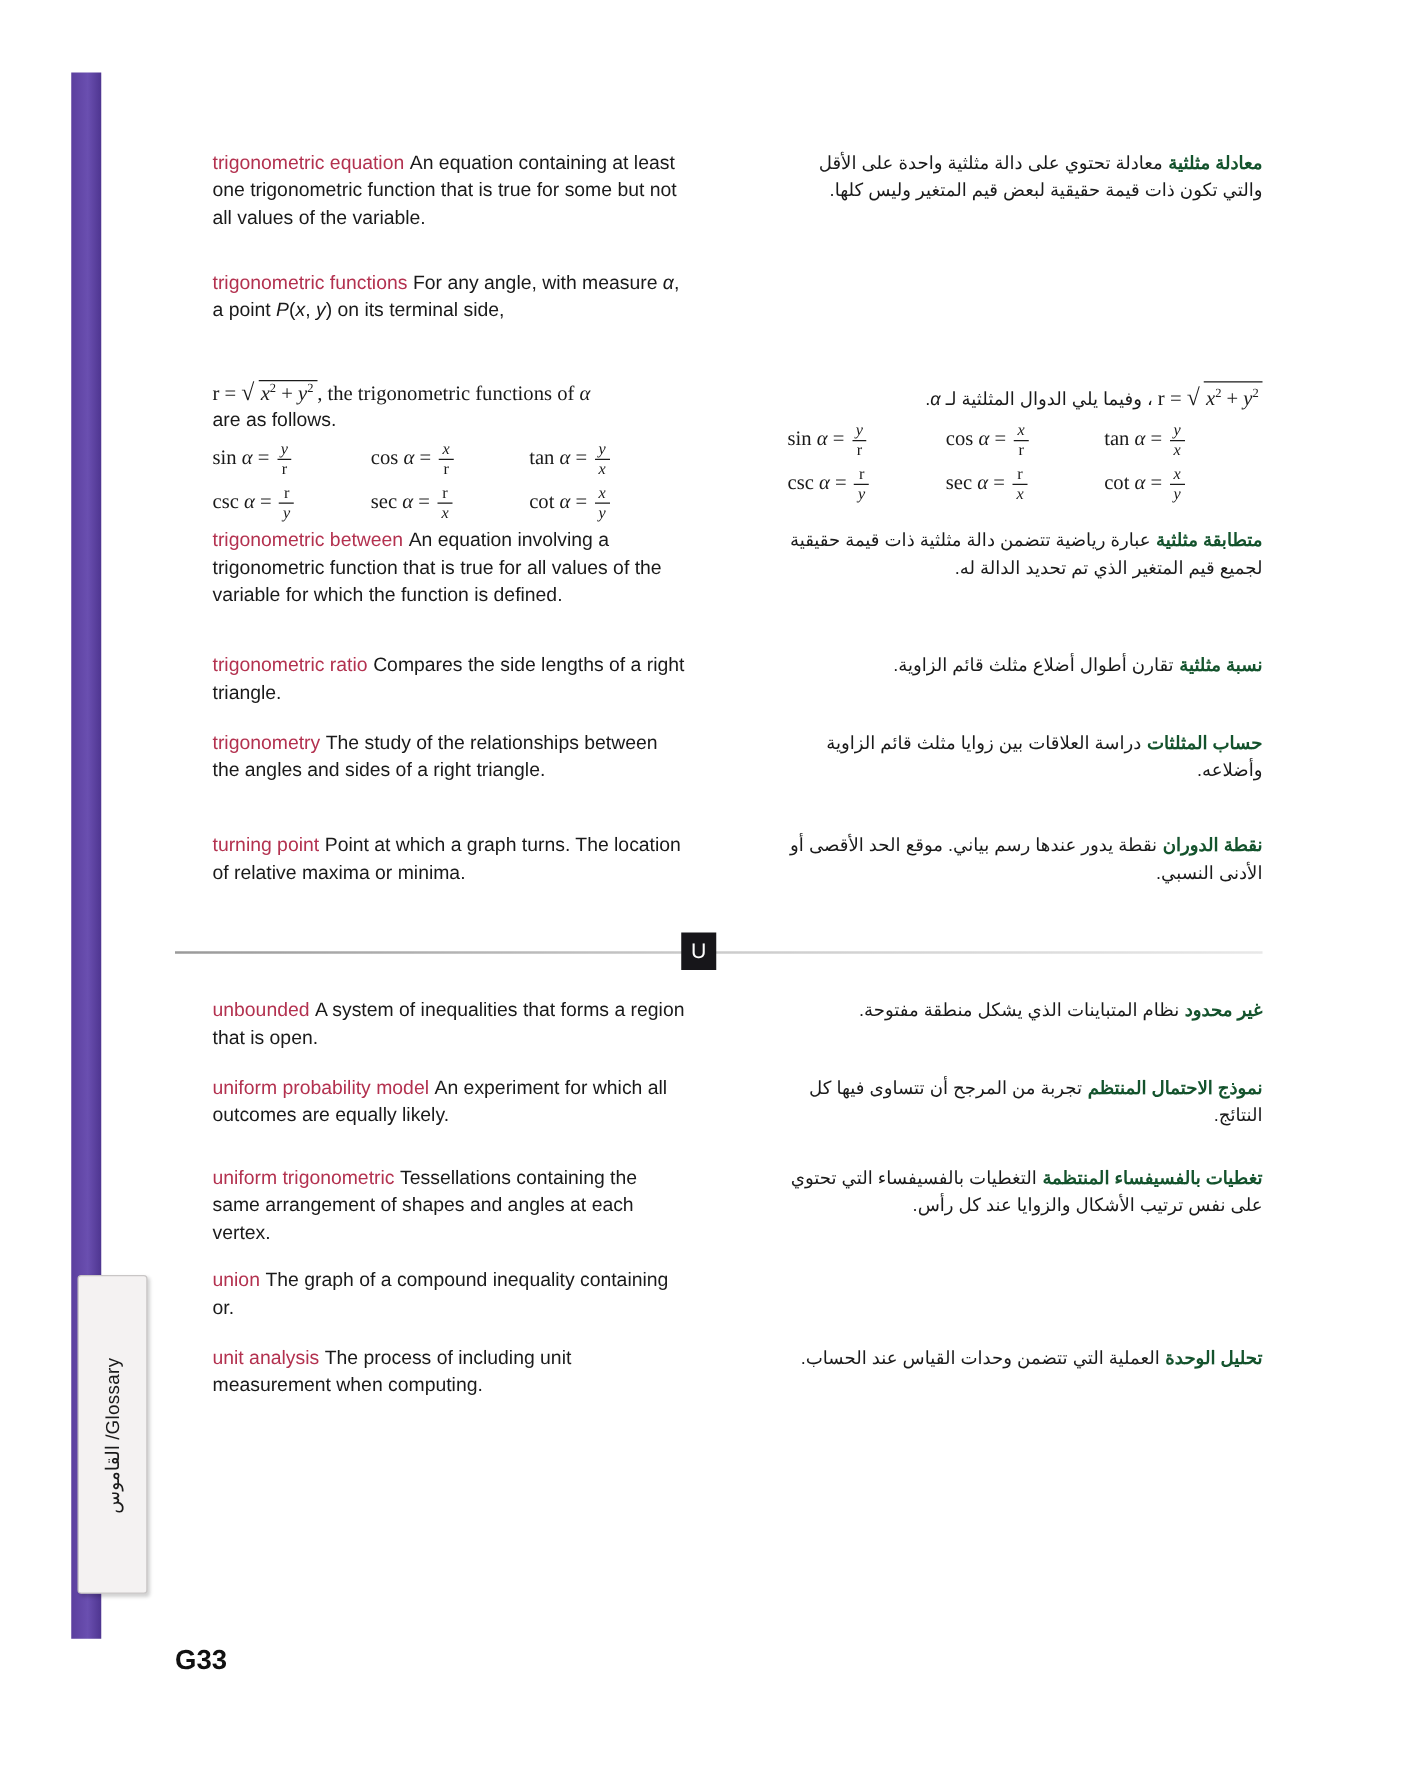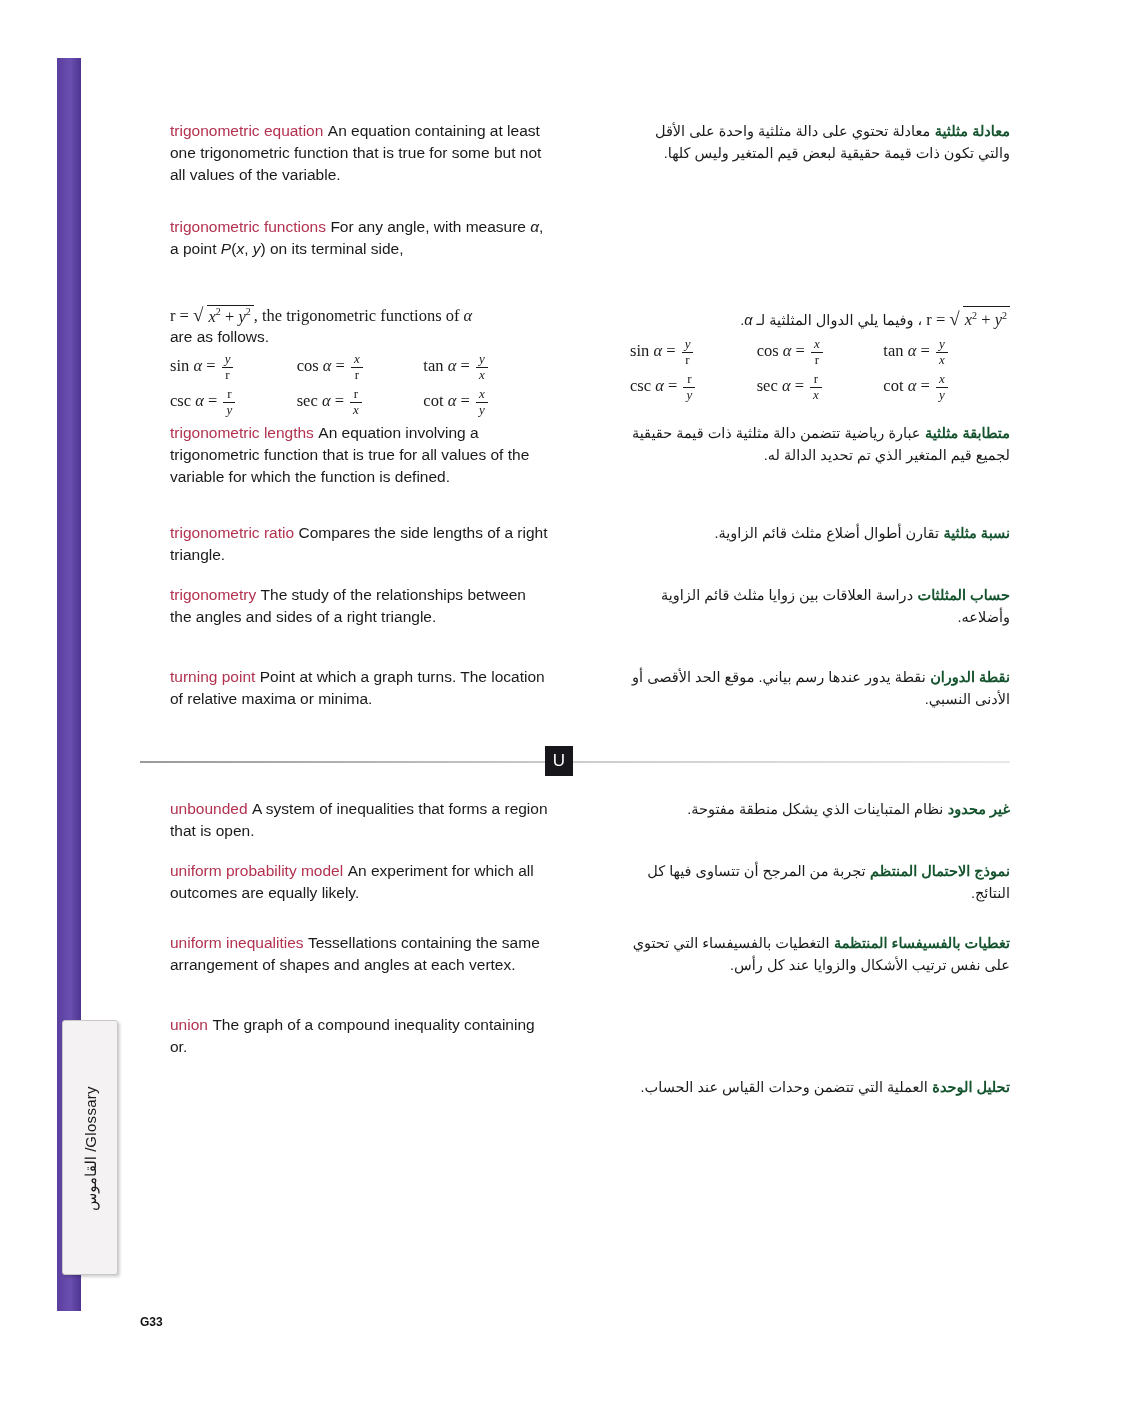--- a/index.html
+++ b/index.html
@@ -153,21 +153,21 @@
     margin-top: 4px;
     direction: ltr;
     text-align: left;
   }
   .trigcell { width: 128px; }
 
   .page-num {
     position: absolute;
     left: 140px;
     top: 1315px;
-    font-size: 12px;
+    font-size: 22px;
     font-weight: bold;
     color: #111;
   }
 </style>
 </head>
 <body>
 
 <div class="left-bar"></div>
 
 <div class="side-tab">
@@ -223,21 +223,21 @@
       <div class="trigrow">
         <div class="trigcell math">csc <span class="mi">α</span> = <span class="frac"><span class="num">r</span><span class="den mi">y</span></span></div>
         <div class="trigcell math">sec <span class="mi">α</span> = <span class="frac"><span class="num">r</span><span class="den mi">x</span></span></div>
         <div class="trigcell math">cot <span class="mi">α</span> = <span class="frac"><span class="num mi">x</span><span class="den mi">y</span></span></div>
       </div>
     </div>
   </div>
 
   <div class="row" style="height:100px;">
     <div class="col-left">
-      <span class="term">trigonometric lengths</span>
+      <span class="term">trigonometric between</span>
       <span class="def">An equation involving a trigonometric function that is true for all values of the variable for which the function is defined.</span>
     </div>
     <div class="col-right">
       <span class="term-ar">متطابقة مثلثية</span>
       <span class="def-ar">عبارة رياضية تتضمن دالة مثلثية ذات قيمة حقيقية لجميع قيم المتغير الذي تم تحديد الدالة له.</span>
     </div>
   </div>
 
   <div class="row" style="height:62px;">
     <div class="col-left">
@@ -294,37 +294,41 @@
       <span class="def">An experiment for which all outcomes are equally likely.</span>
     </div>
     <div class="col-right">
       <span class="term-ar">نموذج الاحتمال المنتظم</span>
       <span class="def-ar">تجربة من المرجح أن تتساوى فيها كل النتائج.</span>
     </div>
   </div>
 
   <div class="row" style="height:82px;">
     <div class="col-left">
-      <span class="term">uniform inequalities</span>
+      <span class="term">uniform trigonometric</span>
       <span class="def">Tessellations containing the same arrangement of shapes and angles at each vertex.</span>
     </div>
     <div class="col-right">
       <span class="term-ar">تغطيات بالفسيفساء المنتظمة</span>
       <span class="def-ar">التغطيات بالفسيفساء التي تحتوي على نفس ترتيب الأشكال والزوايا عند كل رأس.</span>
     </div>
   </div>
 
   <div class="row" style="height:62px;">
     <div class="col-left">
       <span class="term">union</span>
       <span class="def">The graph of a compound inequality containing or.</span>
     </div>
   </div>
 
   <div class="row" style="height:62px;">
+    <div class="col-left">
+      <span class="term">unit analysis</span>
+      <span class="def">The process of including unit measurement when computing.</span>
+    </div>
     <div class="col-right">
       <span class="term-ar">تحليل الوحدة</span>
       <span class="def-ar">العملية التي تتضمن وحدات القياس عند الحساب.</span>
     </div>
   </div>
 
 </div>
 
 <div class="page-num">G33</div>
 

